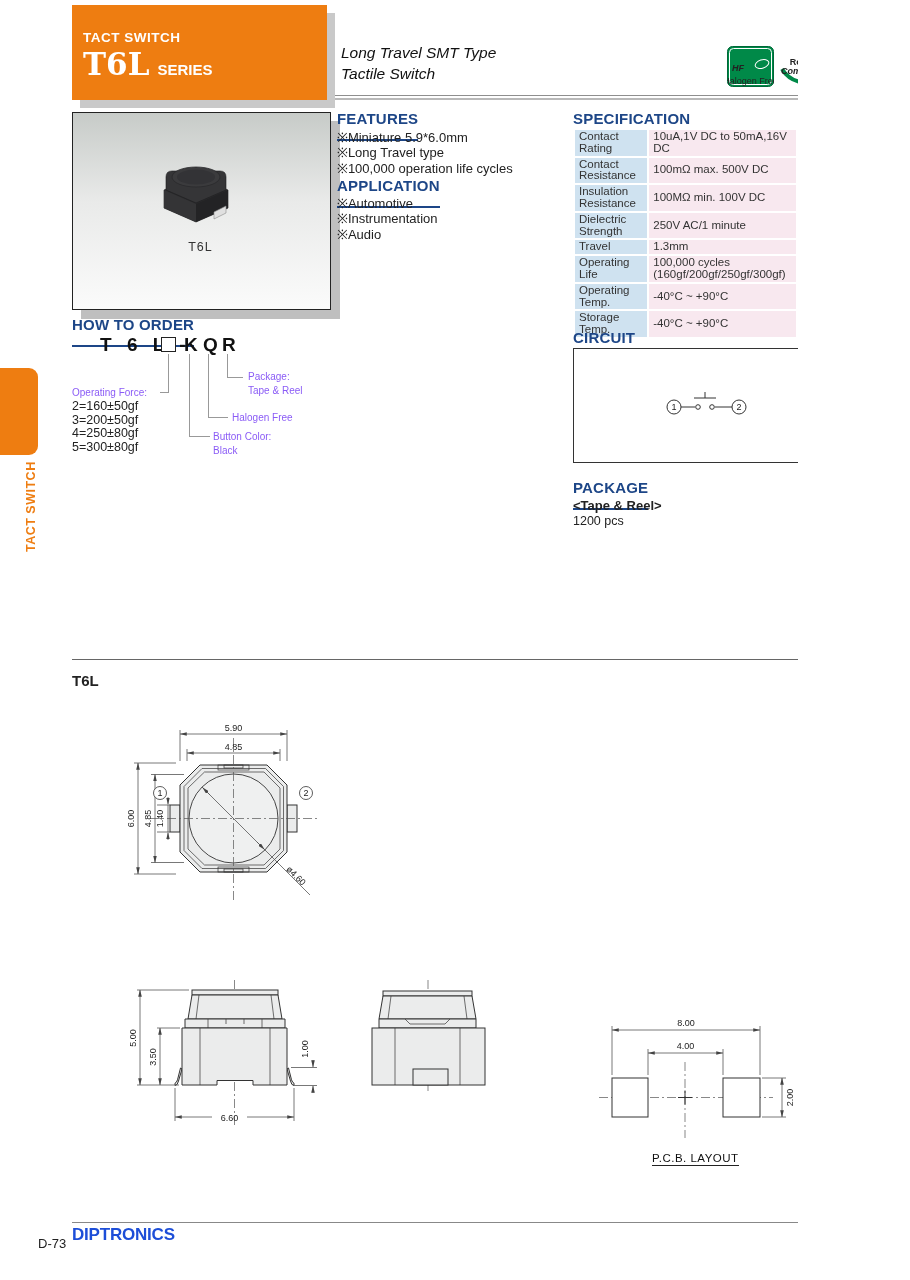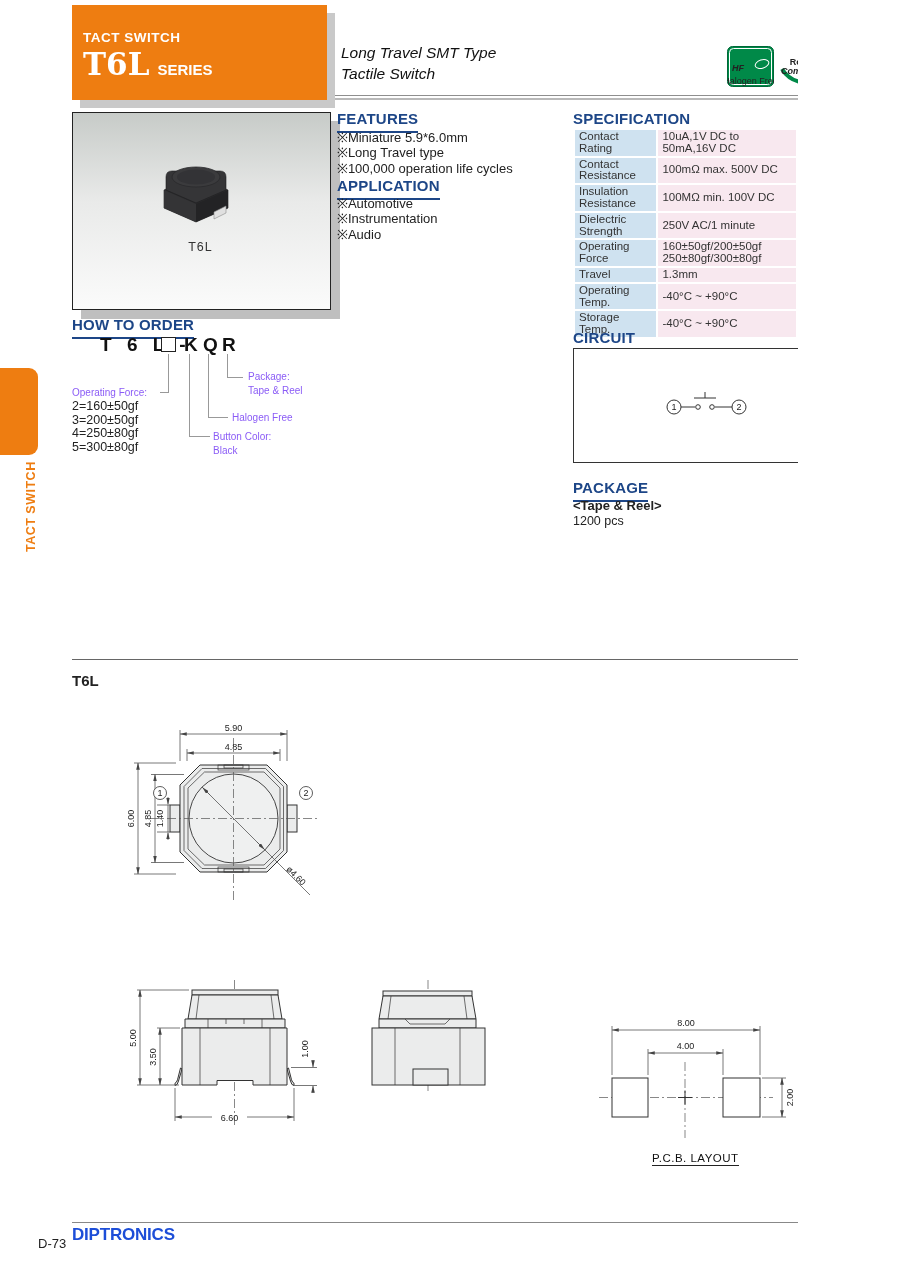--- a/index.html
+++ b/index.html
@@ -15,21 +15,21 @@
   .doc-title{left:341px;top:42px;font-size:15.5px;font-weight:normal;font-style:italic;line-height:21px;color:#111;}
   .title-rule{left:335px;top:95px;width:510px;height:5px;
               background:linear-gradient(#8f8f8f 0 1.5px,#ffffff 1.5px 3px,#b9b9b9 3px 5px);}
   
   .prod-box{left:72px;top:112px;width:257px;height:196px;border:1px solid #222;
             background:linear-gradient(180deg,#c7cbc8 0%,#e9eae9 45%,#fbfbfb 100%);
             box-shadow:9px 9px 0 0 #bfbfbf;}
   .prod-cap{left:72px;top:240px;width:257px;text-align:center;font-size:12.5px;letter-spacing:1px;color:#333;}
   
   .h-blue{display:inline-block;font-size:15px;font-weight:bold;color:#1d4687;
-          border-bottom:2px solid #1d4687;padding-bottom:4px;letter-spacing:.2px;white-space:nowrap;}
+          border-bottom:2px solid #1d4687;padding-bottom:12px;letter-spacing:.2px;white-space:nowrap;}
   .txt{font-size:13px;line-height:15.3px;color:#222;}
   
   .spec-table{left:573px;top:128px;border-collapse:separate;border-spacing:2px;background:#fff;}
   .spec-table td{font-size:11.5px;line-height:11.8px;padding:1px 4px;vertical-align:middle;color:#333;}
   .spec-table td.lab{width:91px;background:#cfe2f0;}
   .spec-table td.val{width:162px;background:#f8e8ef;white-space:pre-line;}
   
   .code-txt{font-size:19px;font-weight:bold;color:#111;letter-spacing:5px;white-space:nowrap;}
   .code-letter{font-size:19px;font-weight:bold;color:#111;}
   .code-box{left:161px;top:337px;width:13px;height:13px;border:1.5px solid #222;background:#fff;}
@@ -135,27 +135,27 @@
         </tr>
     <tr>
           <td class="lab">Insulation Resistance</td>
           <td class="val">100MΩ min. 100V DC</td>
         </tr>
     <tr>
           <td class="lab">Dielectric Strength</td>
           <td class="val">250V AC/1 minute</td>
         </tr>
     <tr>
-          <td class="lab">Operating Force</td>
-          <td class="val">160±50gf/200±50gf
-250±80gf/300±80gf</td>
-        </tr>
-    <tr>
           <td class="lab">Travel</td>
           <td class="val">1.3mm</td>
+        </tr>
+    <tr>
+          <td class="lab">Operating Life</td>
+          <td class="val">100,000 cycles
+(160gf/200gf/250gf/300gf)</td>
         </tr>
     <tr>
           <td class="lab">Operating Temp.</td>
           <td class="val">-40°C ~ +90°C</td>
         </tr>
     <tr>
           <td class="lab">Storage Temp.</td>
           <td class="val">-40°C ~ +90°C</td>
         </tr>
   </tbody>

